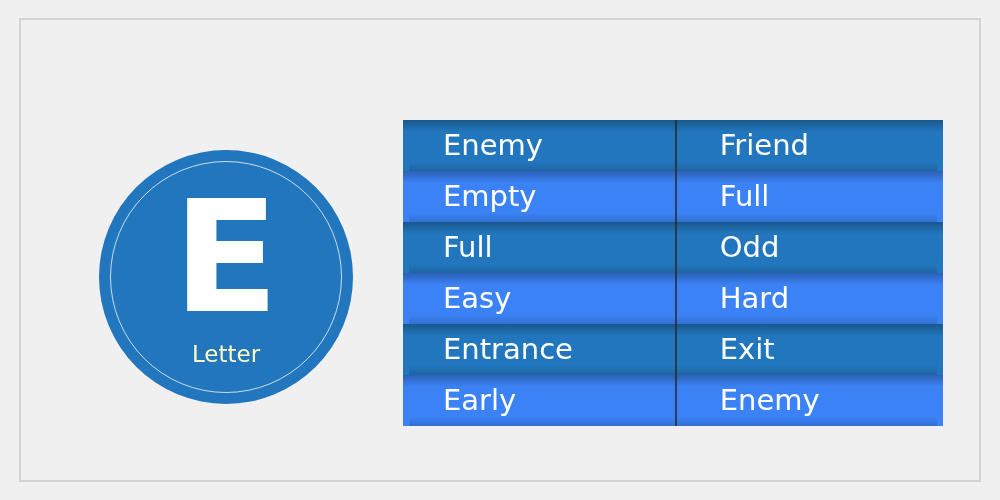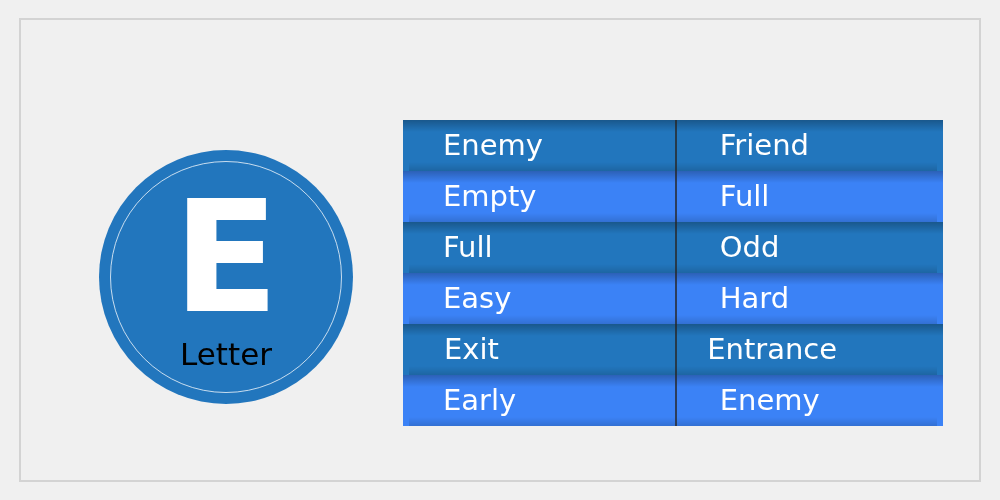--- a/index.html
+++ b/index.html
@@ -64,23 +64,23 @@
     letter-spacing: 0px;
   }
   #letter-badge-caption {
     position: absolute;
     left: 0;
     top: 185px;
     width: 254px;
     text-align: center;
     font-family: "DejaVu Sans", "Liberation Sans", sans-serif;
     font-weight: 400;
-    font-size: 31px;
+    font-size: 23px;
     line-height: 38px;
-    color: #000000;
+    color: #fef9c3;
   }
 
   
   #word-table {
     position: absolute;
     left: 382px;
     top: 100px;
     width: 540px;
     height: 306px;
   }
@@ -174,22 +174,22 @@
           <div class="row-drop"></div>
         </div>
         <div class="word-row orange">
           <div class="row-shade"></div>
           <div class="word-cell left">Easy</div>
           <div class="word-cell right">Hard</div>
           <div class="row-drop"></div>
         </div>
         <div class="word-row blue">
           <div class="row-shade"></div>
+          <div class="word-cell left">Entrance</div>
           <div class="word-cell right">Exit</div>
-          <div class="word-cell left">Entrance</div>
           <div class="row-drop"></div>
         </div>
         <div class="word-row orange">
           <div class="row-shade"></div>
           <div class="word-cell left">Early</div>
           <div class="word-cell right">Enemy</div>
           <div class="row-drop"></div>
         </div>
       </div>
     <div id="table-divider"></div>

